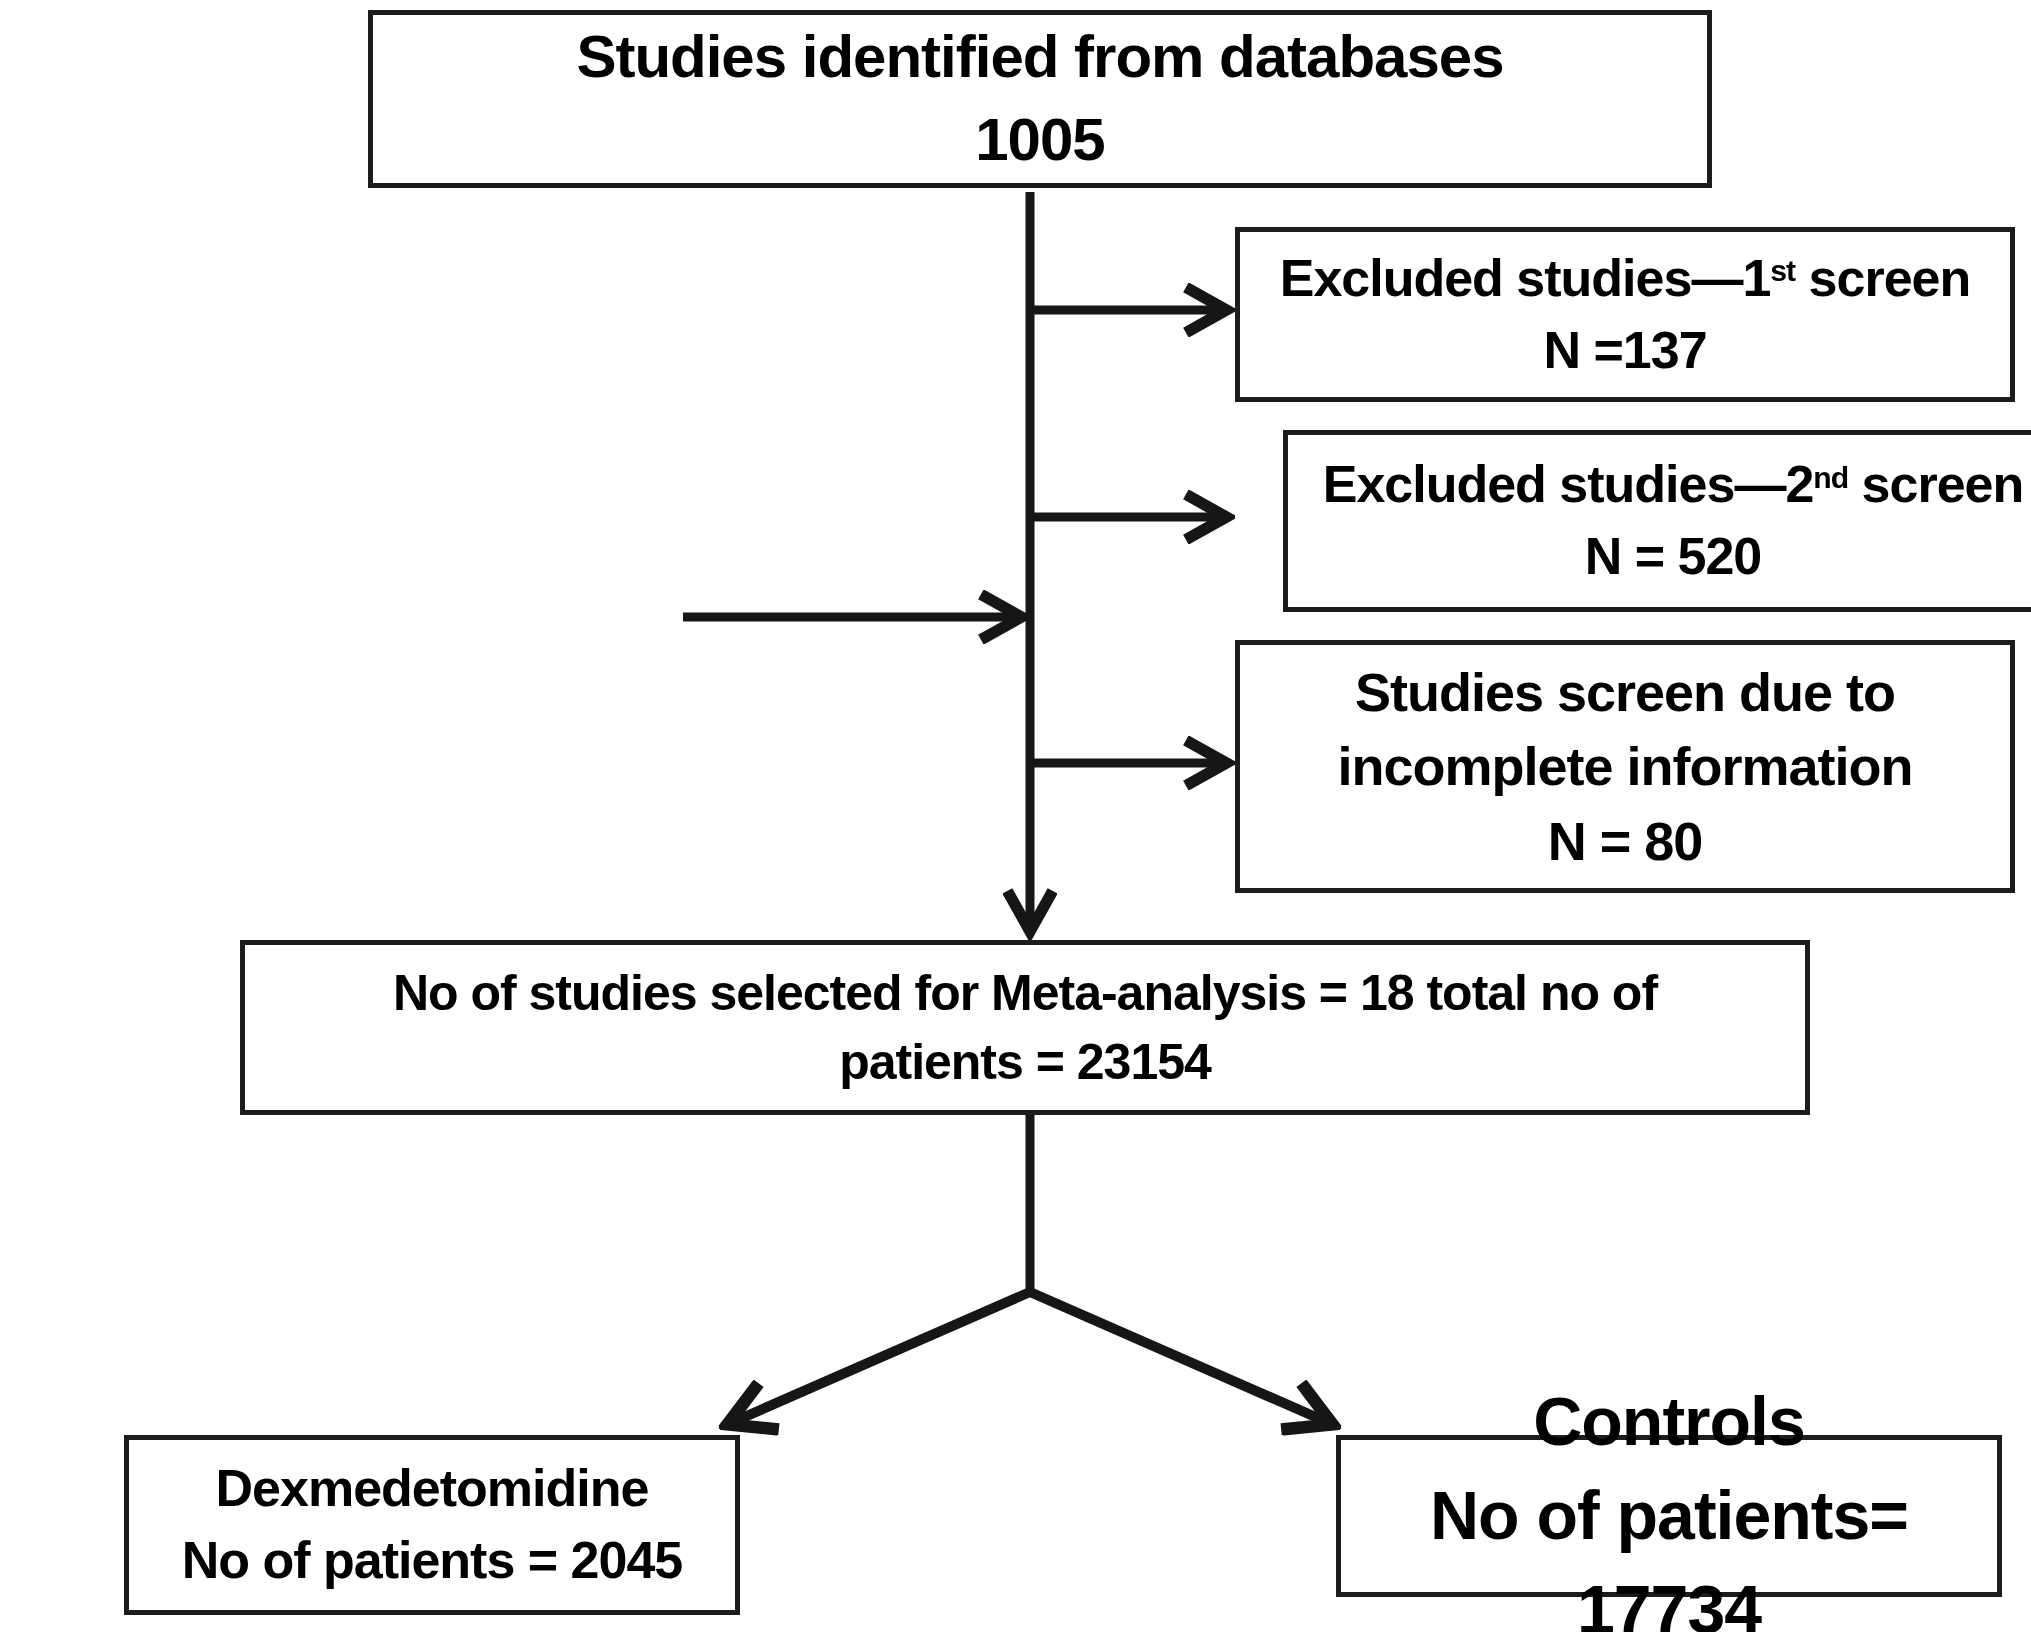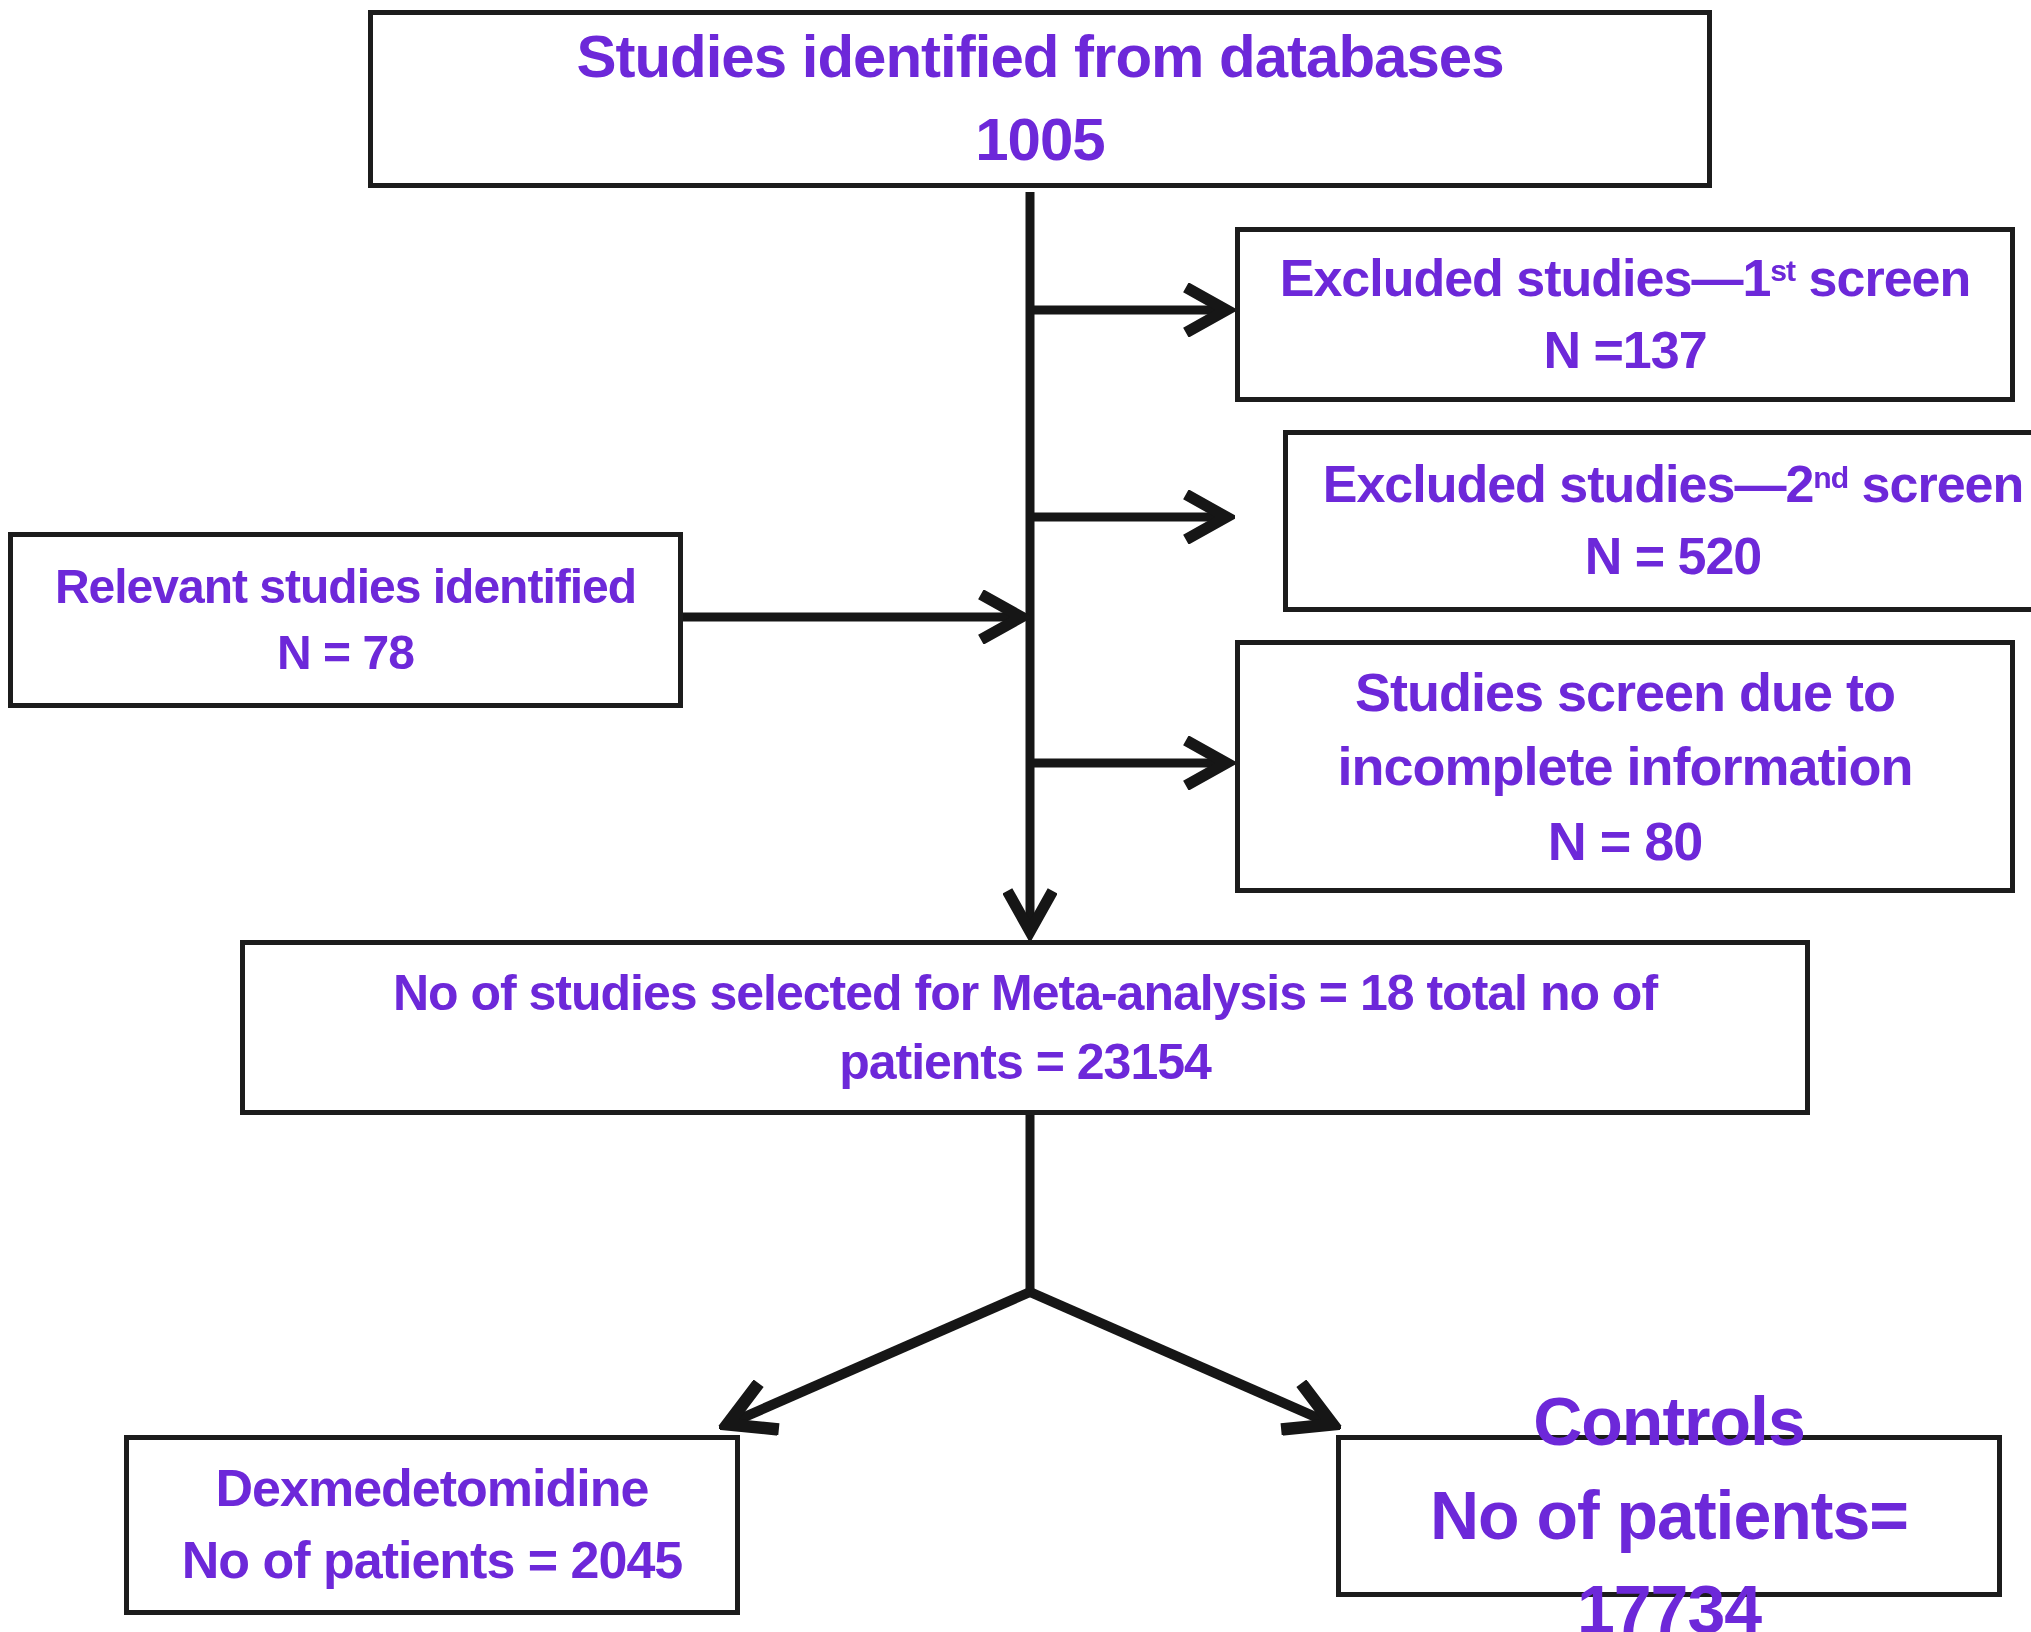--- a/index.html
+++ b/index.html
@@ -6,21 +6,21 @@
     margin: 0;
     padding: 0;
     background: #ffffff;
   }
   #stage {
     position: relative;
     width: 2031px;
     height: 1632px;
     background: #ffffff;
     font-family: "Liberation Sans", "DejaVu Sans", sans-serif;
-    color: #6d28d9;
+    color: #000000;
     overflow: hidden;
   }
   #connectors {
     position: absolute;
     left: 0;
     top: 0;
     width: 2031px;
     height: 1632px;
   }
   .fbox {
@@ -92,24 +92,20 @@
     </div>
     <div>N = 520</div>
   </div>
 
   <div class="fbox b-removed">
     <div>Studies screen due to</div>
     <div>incomplete information</div>
     <div>N = 80</div>
   </div>
 
-  <div class="fbox b-relevant">
-    <div>Relevant studies identified</div>
-    <div>N = 78</div>
-  </div>
 
   <div class="fbox b-selected">
     <div>No of studies selected for Meta-analysis = 18 total no of</div>
     <div>patients = 23154</div>
   </div>
 
   <div class="fbox b-dex">
     <div>Dexmedetomidine</div>
     <div>No of patients = 2045</div>
   </div>

